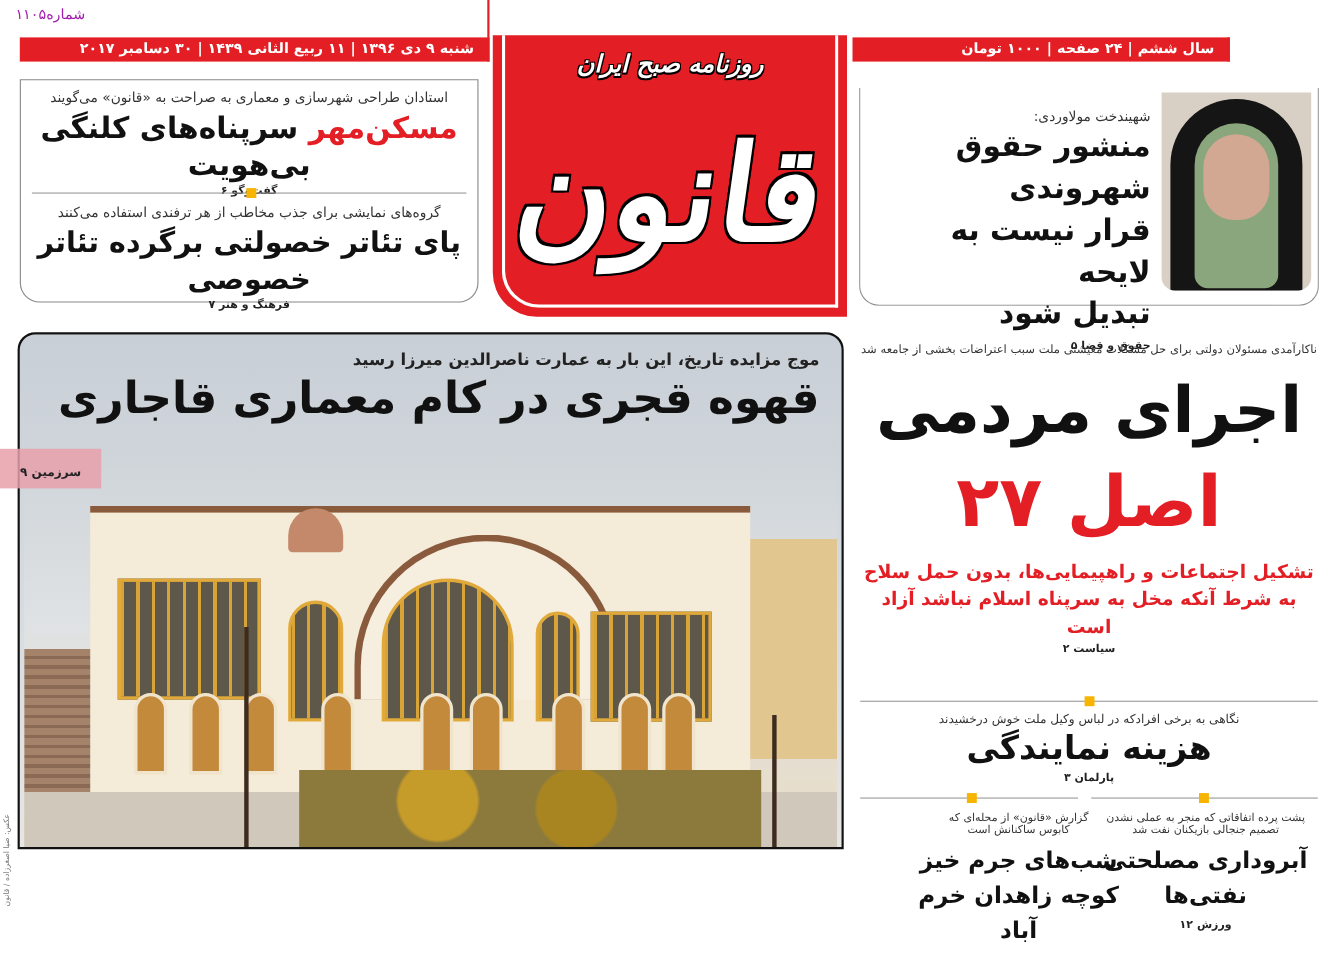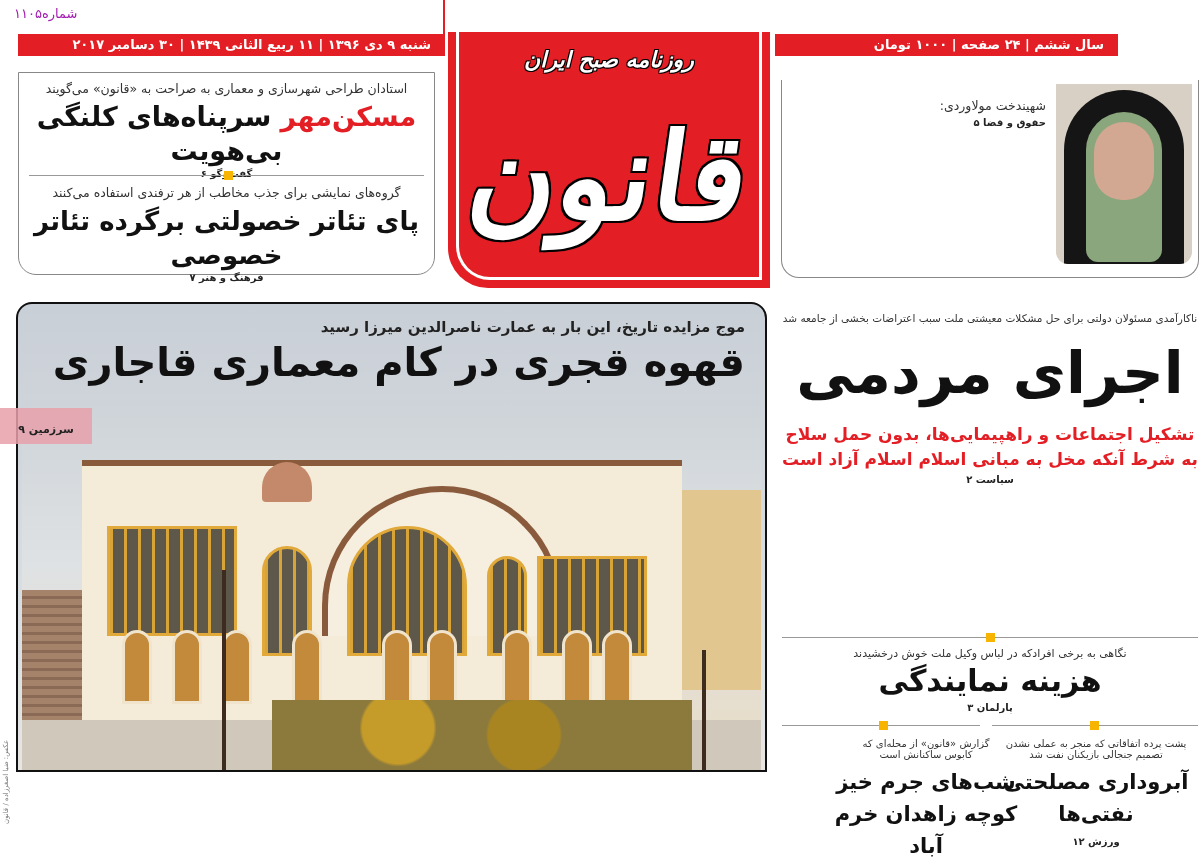--- a/index.html
+++ b/index.html
@@ -91,20 +91,25 @@
 </div>
 
 <div class="right-box">
   <div class="portrait">
     <div class="hijab"></div>
       <div class="scarf"></div>
       <div class="face"></div>
   </div>
   <div style="position:absolute; right:152px; top:18px; text-align:right; width:250px;">
     <div class="kicker">شهیندخت مولاوردی:</div>
+    <div class="headline" style="font-size:27px; line-height:38px; margin-top:2px;">
+      <div>منشور حقوق شهروندی</div>
+      <div>قرار نیست به لایحه</div>
+      <div>تبدیل شود</div>
+    </div>
     <div class="section" style="margin-top:4px;">حقوق و قضا ۵</div>
   </div>
 </div>
 
 <div class="feature">
   <div style="position:absolute; right:20px; top:14px; text-align:right;">
     <div class="kicker" style="font-size:15px; font-weight:bold; color:#222;">موج مزایده تاریخ، این بار به عمارت ناصرالدین میرزا رسید</div>
     <div class="headline" style="font-size:40px; line-height:52px;">قهوه قجری در کام معماری قاجاری</div>
   </div>
   <div class="photo">
@@ -133,22 +138,23 @@
     <div class="lamp" style="left:200px; bottom:0; height:200px;"></div>
     <div class="lamp" style="left:680px; bottom:0; height:120px;"></div>
   </div>
 </div>
 <div class="tag">سرزمین ۹</div>
 <div class="photo-credit">عکس: ضیا اصغرزاده / قانون</div>
 
 <div class="rstory" style="top:312px;">
   <div class="kicker" style="font-size:10.5px;">ناکارآمدی مسئولان دولتی برای حل مشکلات معیشتی ملت سبب اعتراضات بخشی از جامعه شد</div>
   <div class="headline" style="font-size:58px; line-height:82px; margin-top:8px;">اجرای مردمی</div>
+  <div class="headline red" style="font-size:64px; line-height:86px;">اصل ۲۷</div>
   <div class="headline red" style="font-size:17px; line-height:25px; margin-top:8px;">تشکیل اجتماعات و راهپیمایی‌ها، بدون حمل سلاح</div>
-  <div class="headline red" style="font-size:17px; line-height:25px;">به شرط آنکه مخل به مبانی اسلام اسلام آزاد است</div>
+  <div class="headline red" style="font-size:17px; line-height:25px;">به شرط آنکه مخل به سرپناه اسلام نباشد آزاد است</div>
   <div class="section" style="margin-top:2px;">سیاست ۲</div>
 </div>
 <div class="divider" style="left:782px; width:416px; top:637px;"></div>
 <div class="marker" style="left:986px; top:633px;"></div>
 
 <div class="rstory" style="top:647px;">
   <div class="kicker" style="font-size:11px;">نگاهی به برخی افرادکه در لباس وکیل ملت خوش درخشیدند</div>
   <div class="headline" style="font-size:30px; line-height:42px;">هزینه نمایندگی</div>
   <div class="section">پارلمان ۳</div>
 </div>

